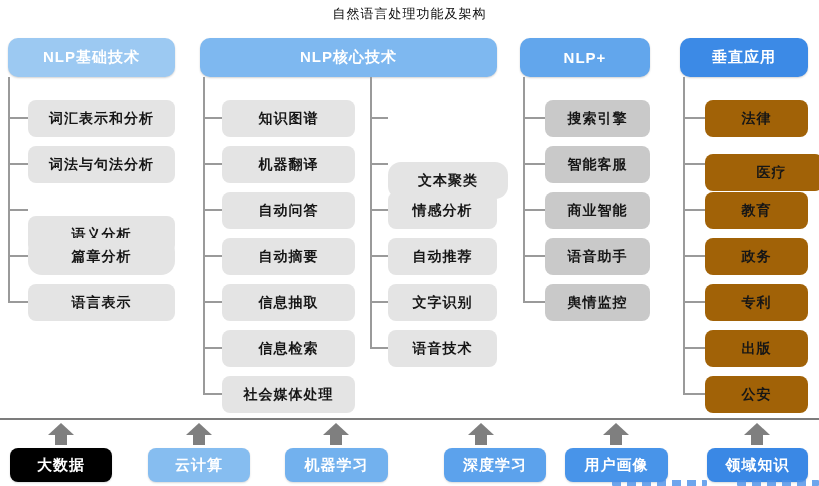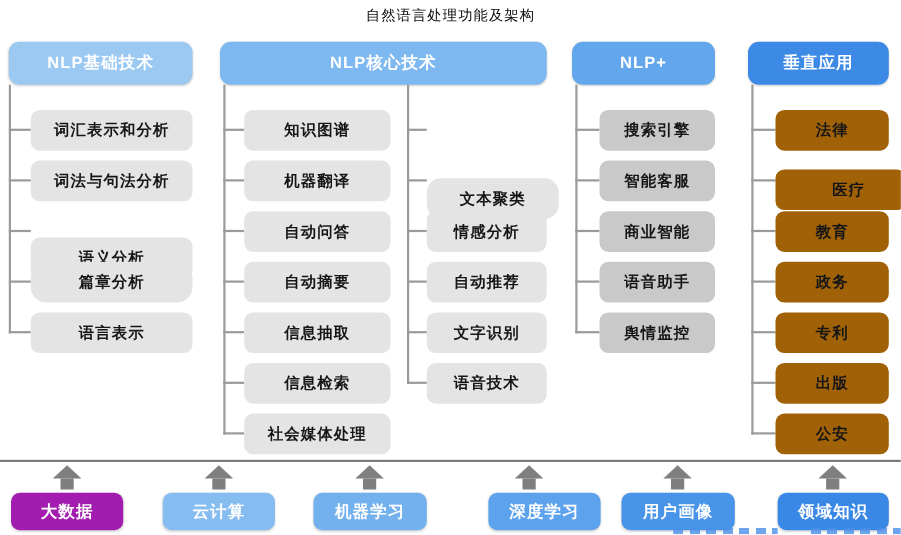--- a/index.html
+++ b/index.html
@@ -39,21 +39,21 @@
     border-left:13px solid transparent;border-right:13px solid transparent;
     border-bottom:12px solid #7f7f7f;
   }
   .arrow .stem{width:12px;height:10px;margin:0 auto;background:#7f7f7f;}
   .fbox{
     position:absolute;top:448px;height:34px;border-radius:8px;
     display:flex;align-items:center;justify-content:center;
     color:#ffffff;font-size:15px;font-weight:600;letter-spacing:1px;
     box-shadow:0 1px 2px rgba(0,0,0,0.15);
   }
-  .f0{background:#a21caf;}
+  .f0{background:#000000;}
   .f1{background:#86bdf0;}
   .f2{background:#72b1ee;}
   .f3{background:#5ca2ec;}
   .f4{background:#4894e9;}
   .f5{background:#3a88e5;}
   .wm{
     position:absolute;top:480px;height:6px;border-radius:1px;opacity:0.8;
     background:repeating-linear-gradient(90deg,#4a8fe8 0 9px,transparent 9px 15px);
   }
 </style>

